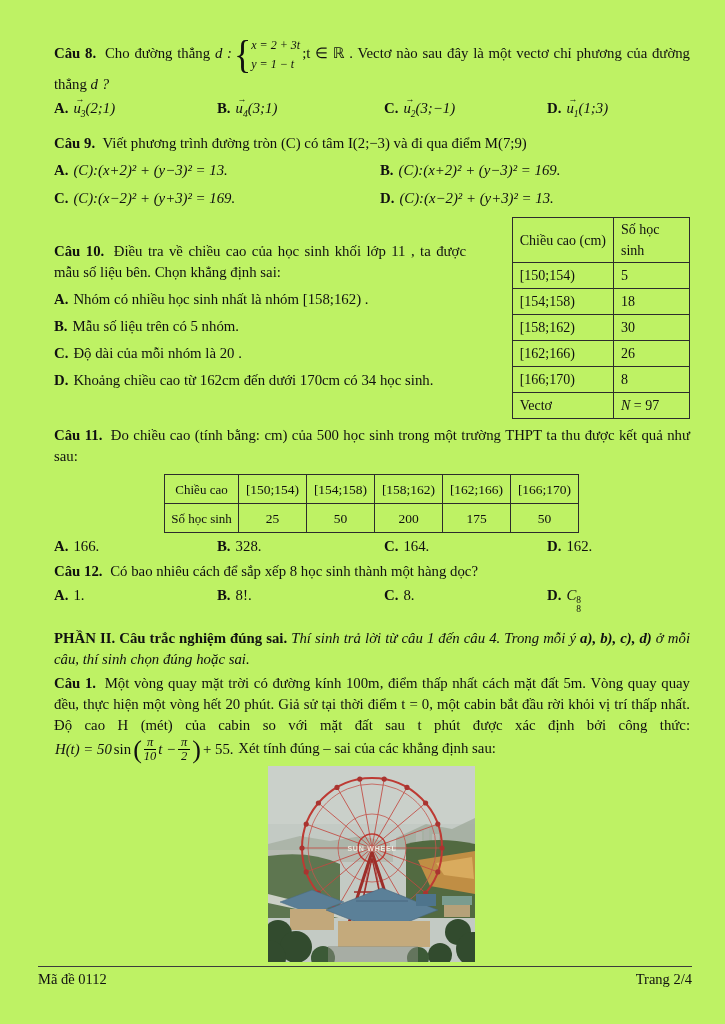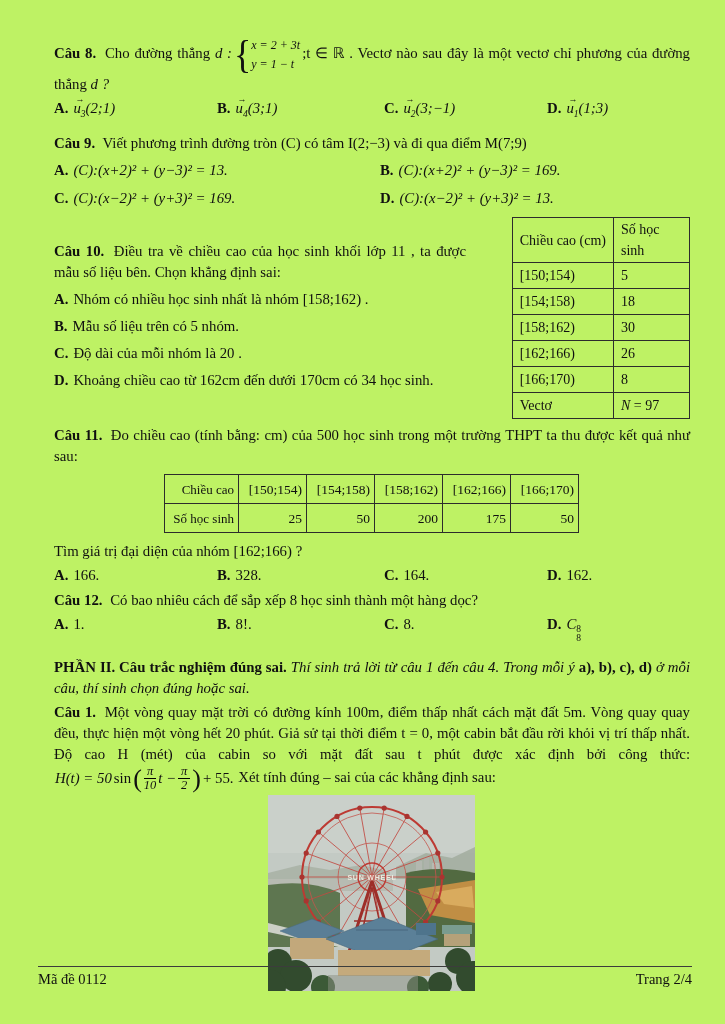--- a/index.html
+++ b/index.html
@@ -5,21 +5,21 @@
   * { margin:0; padding:0; box-sizing:border-box; }
   html,body { background:#fff; }
   .page { position:relative; width:725px; height:1024px; background:#bef264;
           font-family:"Liberation Serif", serif; color:#101010; overflow:hidden; }
   .content { padding:36px 35px 0 54px; font-size:14.8px; line-height:21px; }
   p { margin:0; }
   .qpara { text-align:justify; }
   .qlabel { font-weight:bold; margin-right:4px; }
   .b  { font-weight:bold; }
   .i  { font-style:italic; }
-  .bi { font-weight:bold; }
+  .bi { font-weight:bold; font-style:italic; }
   .math { font-style:italic; }
 
   
   .sys { display:inline-flex; align-items:center; vertical-align:middle; margin:0 2px; }
   .brace { font-size:36px; font-weight:400; line-height:1; transform:scaleY(1.12); display:inline-block; }
   .syslines { display:inline-block; text-align:left; }
   .syslines .math { display:block; font-size:12px; line-height:19px; }
 
   
   .opts4 { display:grid; grid-template-columns:163px 167px 163px 1fr; margin-top:3px; }
@@ -38,21 +38,21 @@
   .q10left .opt { display:block; margin-top:6px; white-space:normal; text-align:justify; }
   .q10tablewrap { margin-left:auto;border-radius:15px; }
   table.freq { border-collapse:collapse; font-size:14px; }
   table.freq th, table.freq td { border:1px solid #2c2c2c; padding:1px 7px; height:26px;
     font-weight:normal; text-align:left; vertical-align:middle; }
   table.freq th { text-align:left; }
   table.freq td.cnt, table.freq th.cnt { width:76px; }
 
   
   table.tbl11 { border-collapse:collapse; font-size:13.5px; margin:7px 0 0 110px; }
-  table.tbl11 td { border:1px solid #2c2c2c; text-align:right; vertical-align:middle;
+  table.tbl11 td { border:1px solid #2c2c2c; text-align:center; vertical-align:middle;
     height:29px; padding:1px 4px; }
   table.tbl11 td.lblc { width:74px; font-size:13px; }
   table.tbl11 td.v { width:68px; }
 
   
   .mform { display:inline-flex; align-items:center; vertical-align:middle; }
   .mform > span { margin:0 1px; }
   .frac { display:inline-block; text-align:center; line-height:1.05; font-size:12.5px; font-style:italic; }
   .frac .fn { display:block; border-bottom:1px solid #000; padding:0 3px; }
   .frac .fd { display:block; }
@@ -166,21 +166,20 @@
       <tr>
         <td class="lblc">Số học sinh</td>
         <td class="v">25</td>
         <td class="v">50</td>
         <td class="v">200</td>
         <td class="v">175</td>
         <td class="v">50</td>
       </tr>
     </tbody>
       </table>
-    <p class="qpara gap8">Tìm giá trị đại diện của nhóm [162;166) ?</p>
     <div class="opts4">
       <span class="opt"><span class="letter">A.</span><span>166.</span></span>
       <span class="opt"><span class="letter">B.</span><span>328.</span></span>
       <span class="opt"><span class="letter">C.</span><span>164.</span></span>
       <span class="opt"><span class="letter">D.</span><span>162.</span></span>
     </div>
 
     <p class="qpara gap4">
       <span class="qlabel">Câu 12.</span>
       <span>Có bao nhiêu cách để sắp xếp 8 học sinh thành một hàng dọc?</span>

